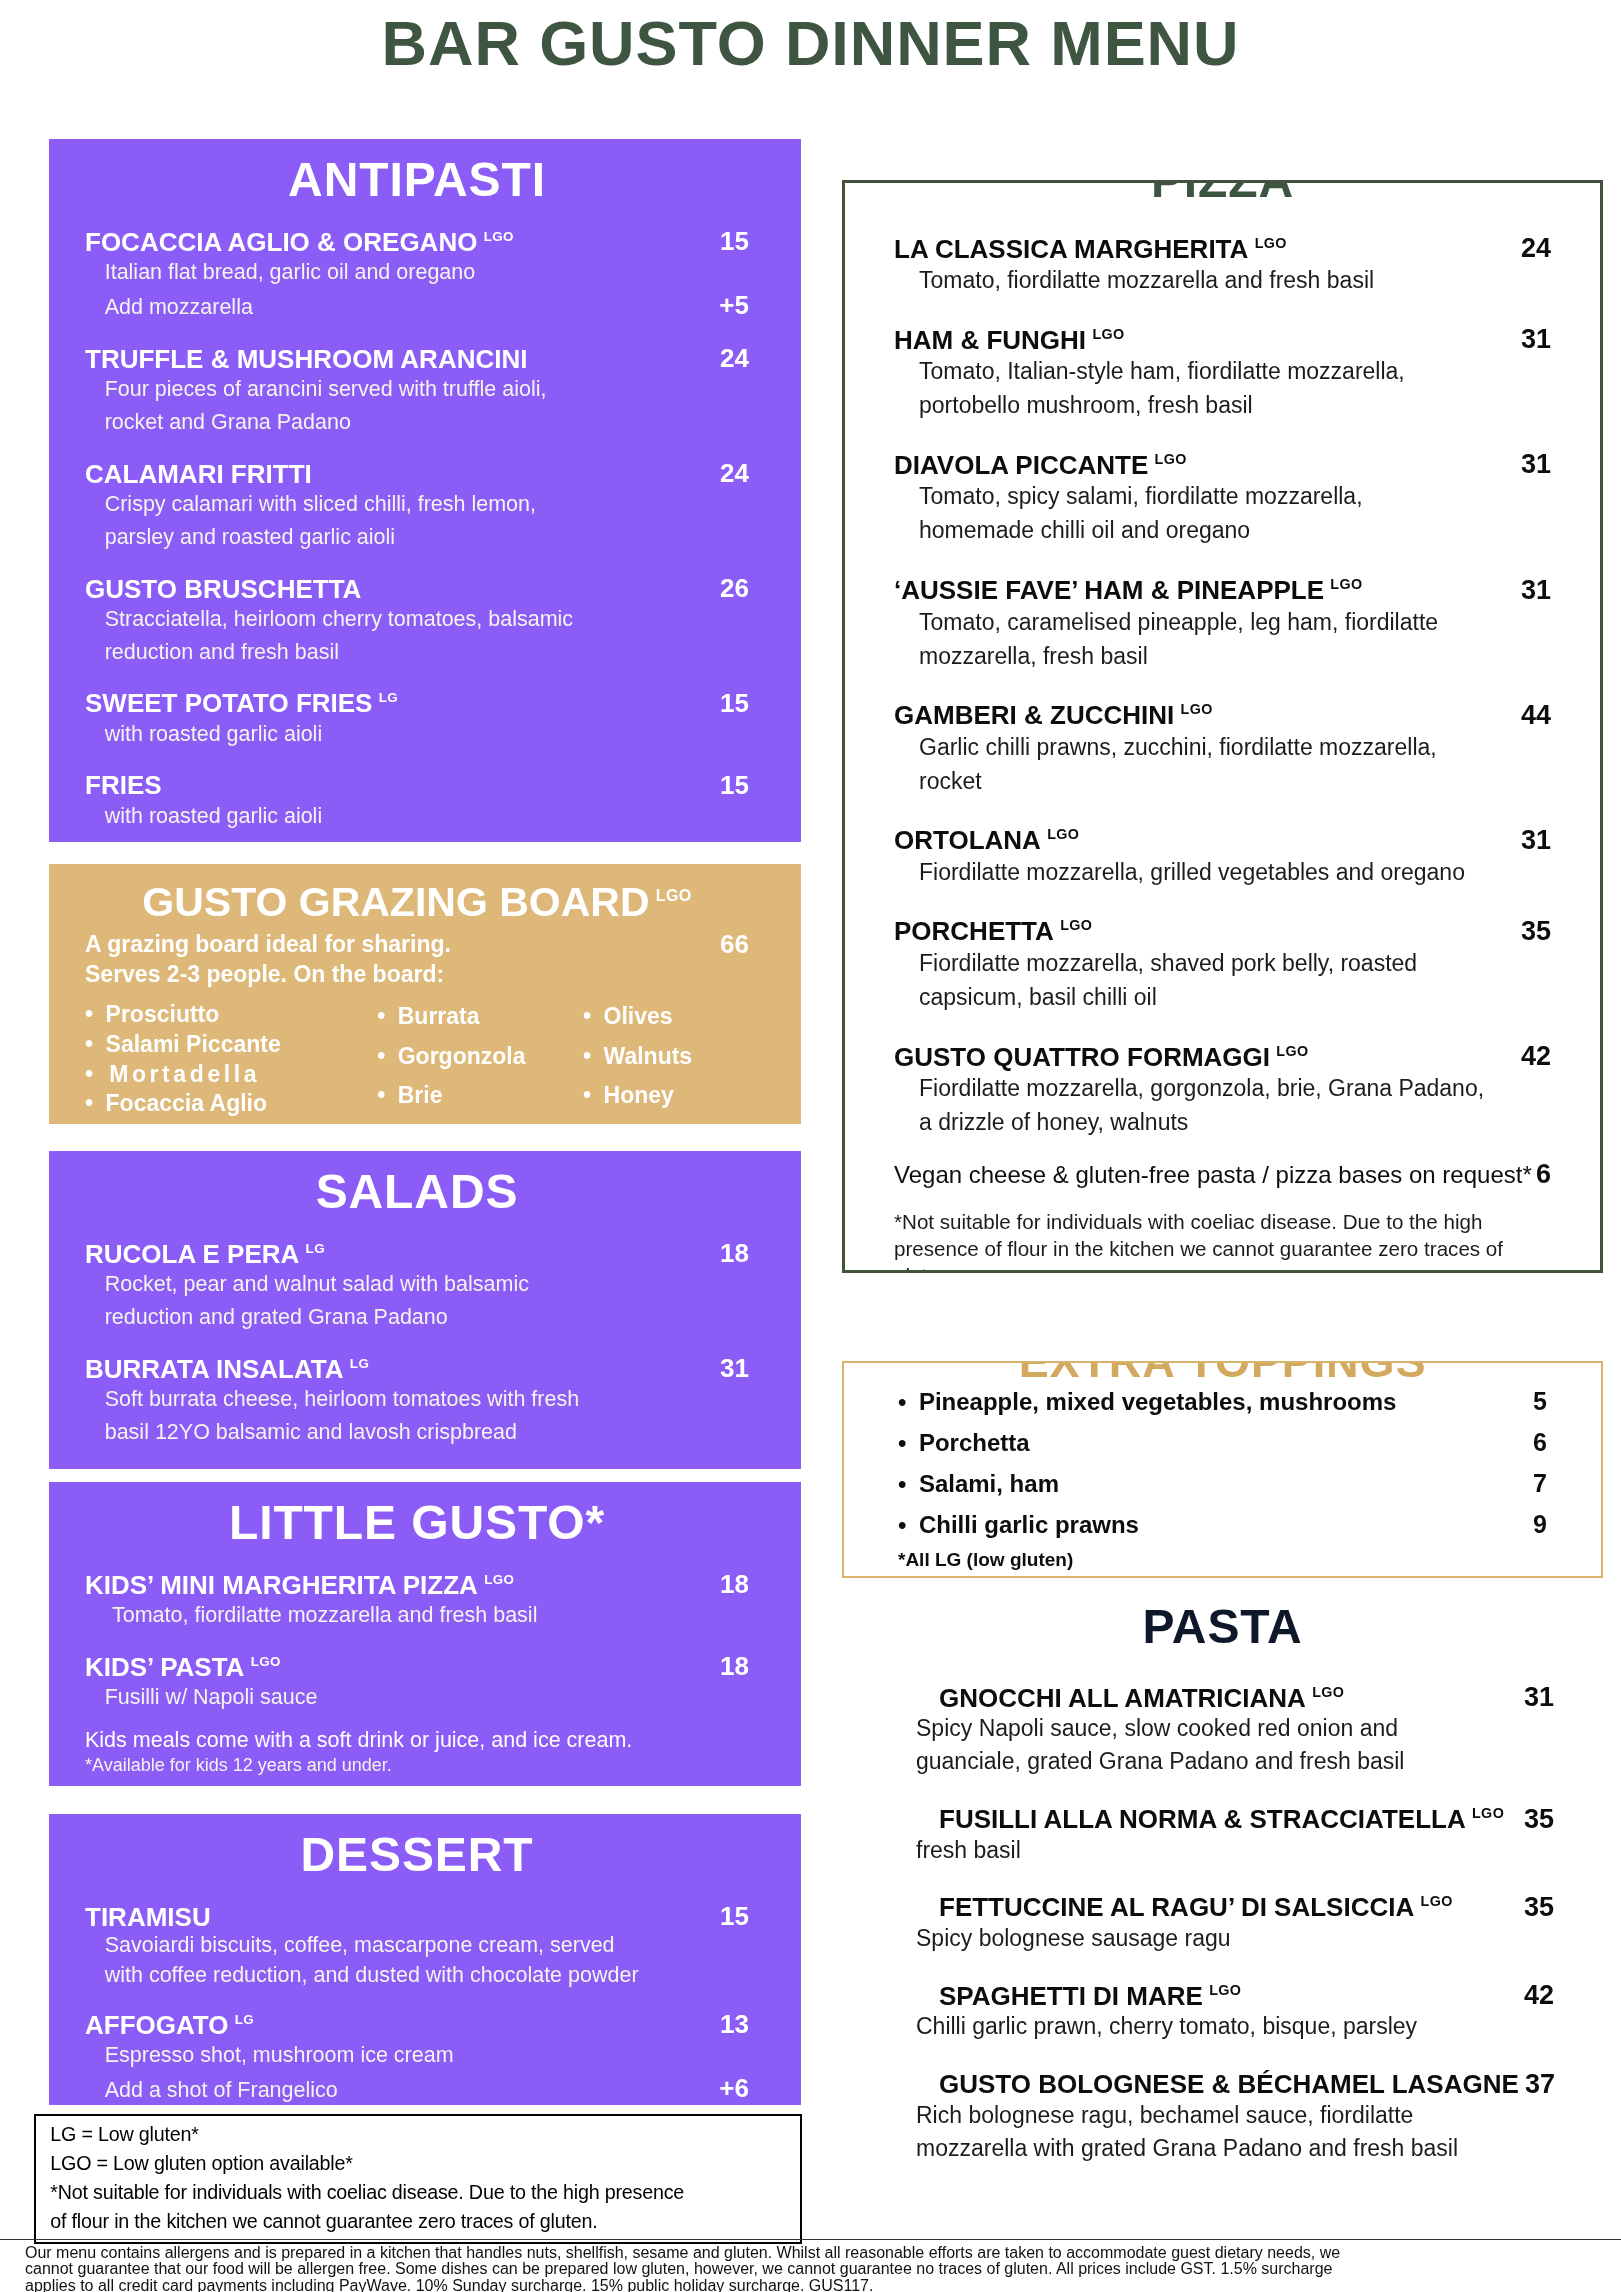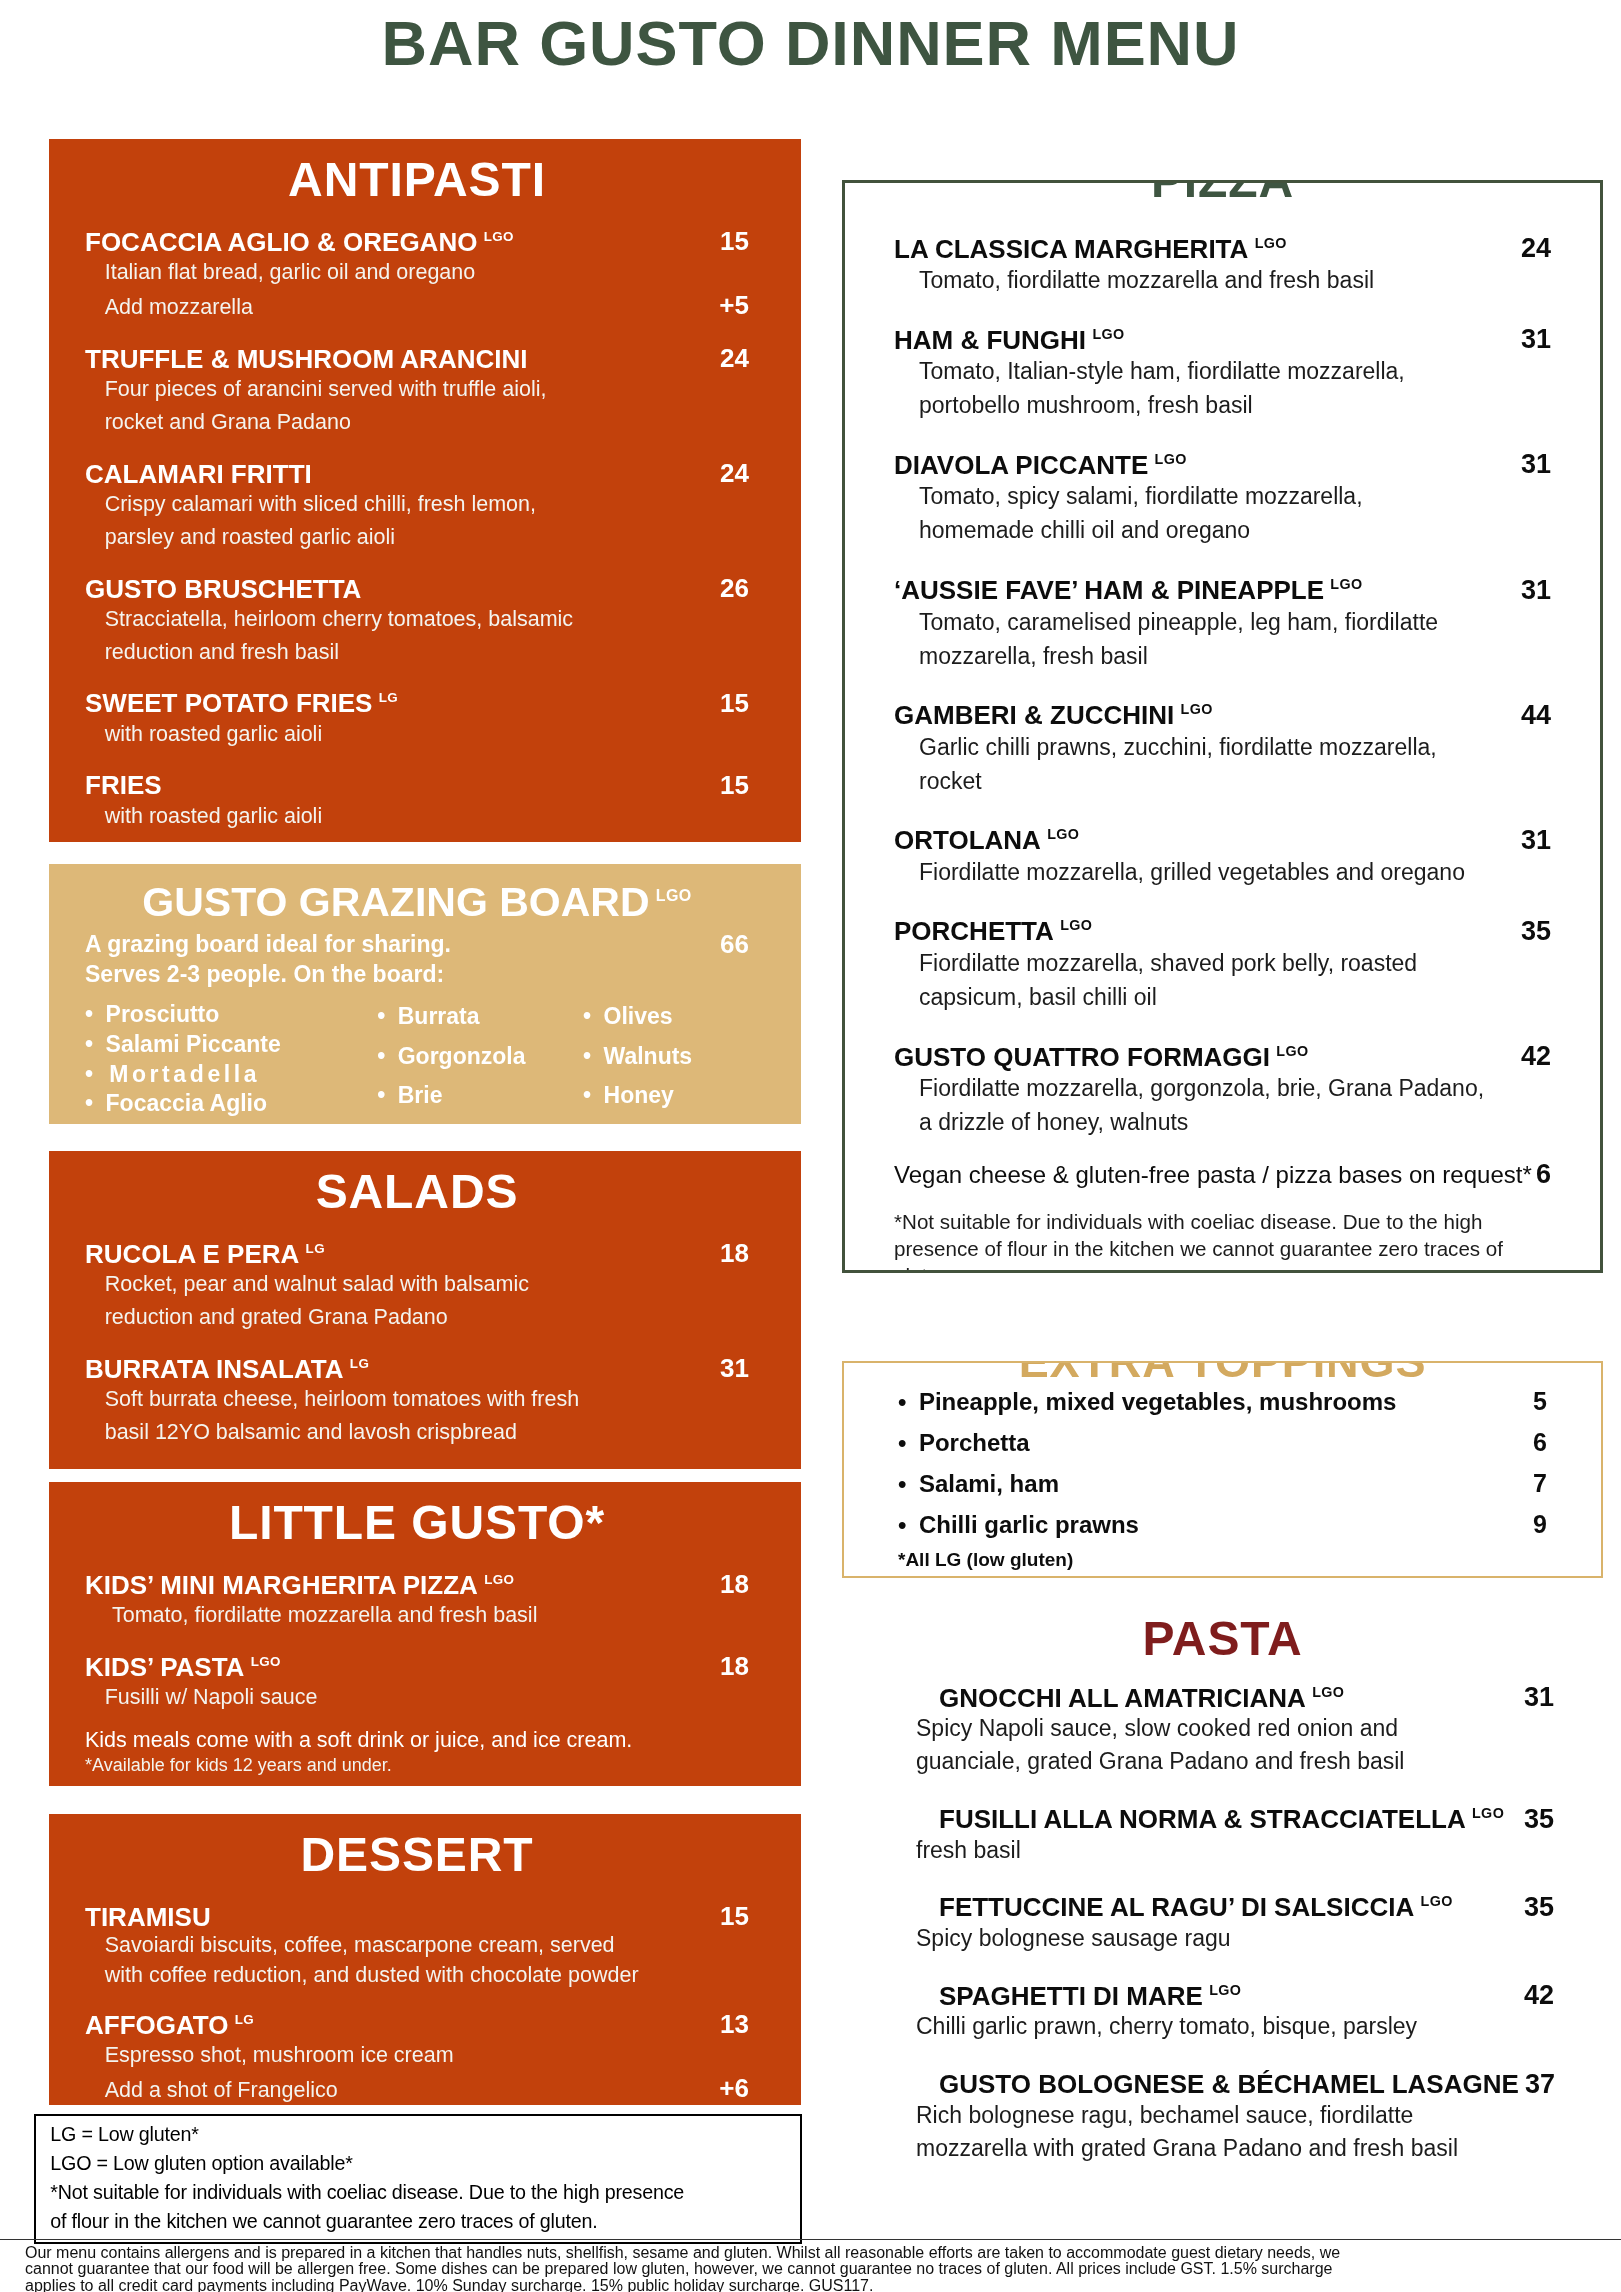--- a/index.html
+++ b/index.html
@@ -4,21 +4,21 @@
 <style>
   * { margin:0; padding:0; box-sizing:border-box; }
   html,body { background:#ffffff; }
   body { width:1621px; height:2293px; position:relative; font-family:"Liberation Sans", sans-serif; }
   .page { position:absolute; inset:0; overflow:hidden; }
 
   .title { position:absolute; top:7.2px; left:0; width:100%; text-align:center;
            font-size:63px; line-height:73px; font-weight:bold; color:#3e5541; letter-spacing:0.9px; }
 
   .box { position:absolute; overflow:hidden; }
-  .greenbox { left:49px; width:752px; background:#c2410c; color:#fff; padding:7.2px 52px 0 36px; }
+  .greenbox { left:49px; width:752px; background:#8b5cf6; color:#fff; padding:7.2px 52px 0 36px; }
   .sec-h { text-align:center; font-size:48px; line-height:54px; font-weight:bold; margin:7.2px 0; letter-spacing:0.9px; }
 
   .nrow { display:flex; justify-content:space-between; align-items:baseline;
           font-weight:bold; font-size:26px; line-height:30px; margin-top:14.3px; white-space:nowrap; }
   .tag { font-size:13.4px; vertical-align:super; margin-left:6.3px; font-weight:bold; letter-spacing:0.4px; }
   .pr { font-weight:bold; font-size:26px; }
   .drow { display:flex; justify-content:space-between; align-items:baseline;
           font-size:21.5px; line-height:33px; color:#f4f4ef; }
   .ds { padding-left:19.7px; }
   .drow .pr { color:#fff; }
@@ -64,21 +64,21 @@
            background:#fff; padding:18px 54px 0 54px; }
   #extra .float-h { top:-27px; }
   #extra .float-h h2 { color:#d3a95f; font-size:45px; line-height:52px; }
   .et-row { display:flex; justify-content:space-between; align-items:baseline;
             font-size:24px; line-height:41px; font-weight:bold; color:#0d0d0d; }
   .et-t::before { content:"•"; margin-right:12.5px; }
   .et-p { font-size:25px; }
   .et-note { margin-top:3.6px; font-size:19px; font-weight:bold; color:#0d0d0d; }
 
   #pasta-h { position:absolute; left:842px; top:1600px; width:761px; text-align:center;
-             font-size:48px; line-height:54px; font-weight:bold; color:#7f1d1d; letter-spacing:0.9px;margin-top:12px; }
+             font-size:48px; line-height:54px; font-weight:bold; color:#0f172a; letter-spacing:0.9px; }
   #pasta { left:842px; top:1657px; width:761px; height:564px; padding:0 49px; color:#111; }
   #pasta .nrow { margin-top:19.7px; line-height:30px;margin-left:48px; }
   #pasta .drow { line-height:33px; }
 
   #footer { position:absolute; left:0; top:2239px; width:1621px; height:54px;
             border-top:1.8px solid #333; padding:4.5px 25px 0; }
   #footer div { font-size:16px; line-height:16.6px; color:#111; }
 </style>
 </head>
 <body>

